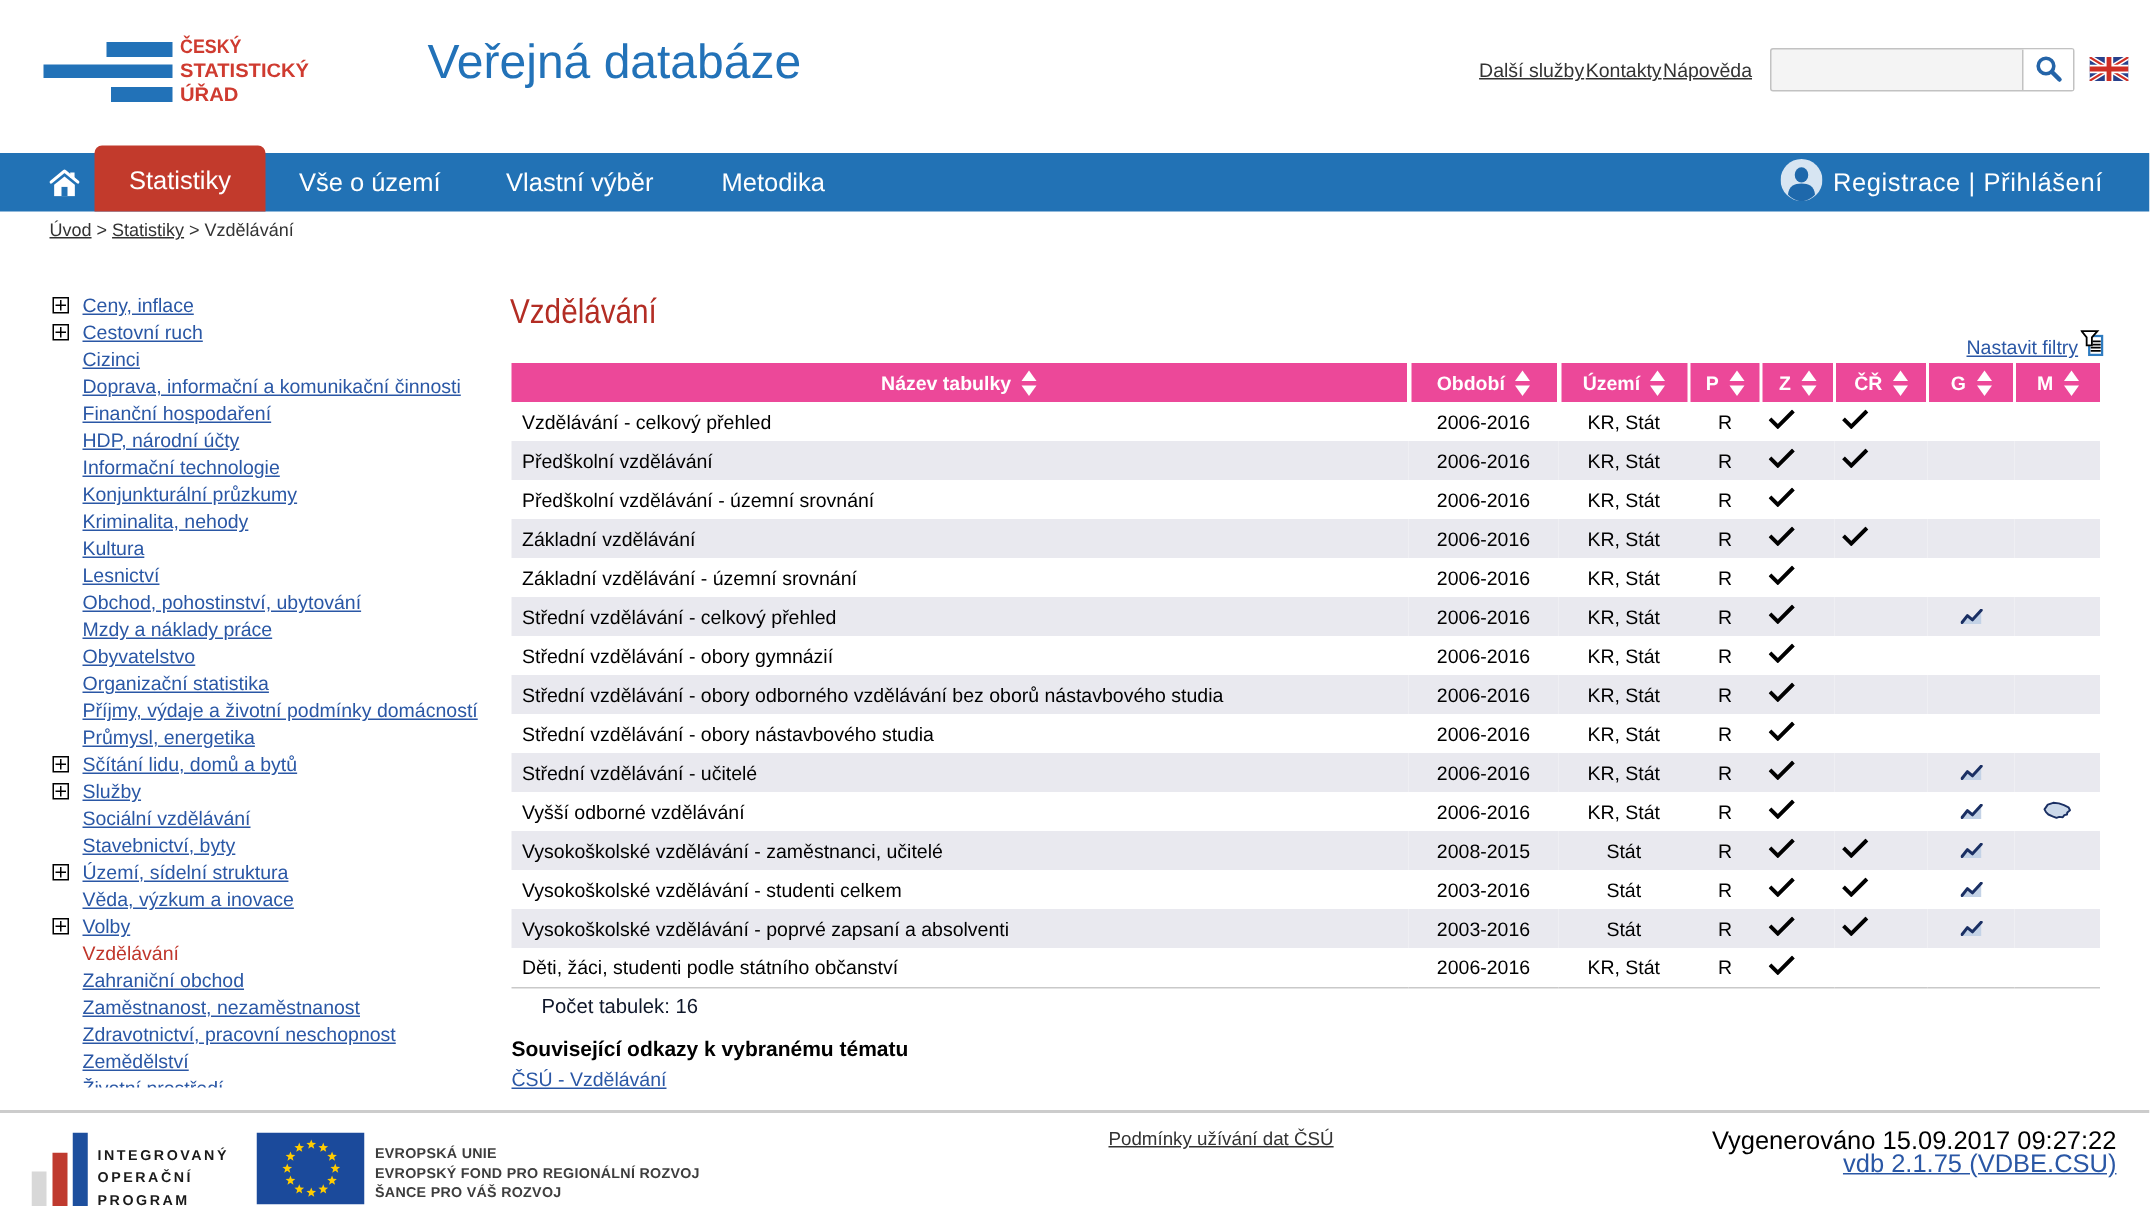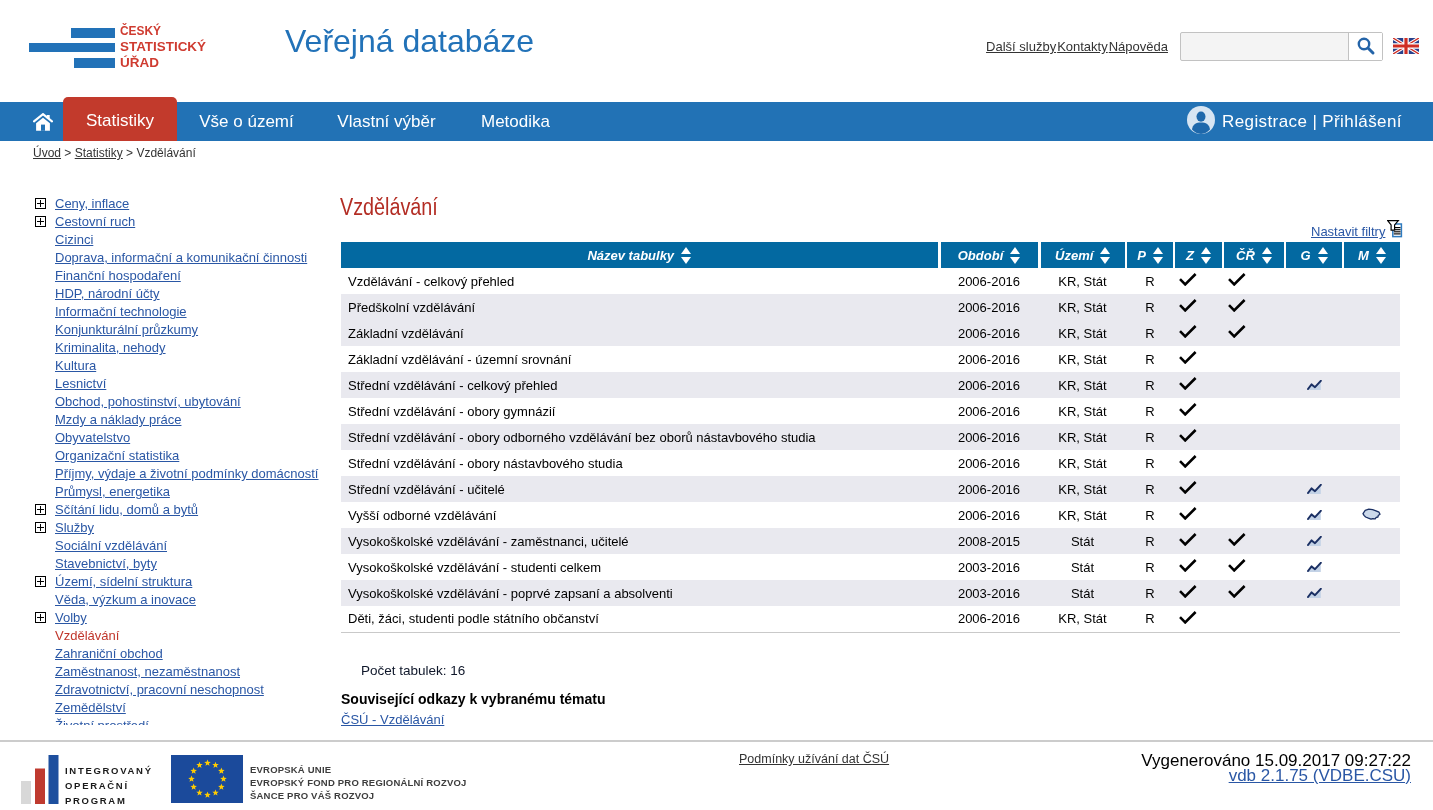--- a/index.html
+++ b/index.html
@@ -40,21 +40,21 @@
 #side .plus:after { content:""; position:absolute; left:4px; top:1px; width:1px; height:7px; background:#000; }
 #side .cur { color:#c0362b; }
 
 
 #h2v { position:absolute; left:340px; top:194px; font-size:23px; color:#b32d24; font-weight:400; }
 #h2v span { display:inline-block; transform:scaleX(0.86); transform-origin:0 0; }
 #setfil { position:absolute; left:1311px; top:224px; font-size:13px; }
 #setfil a { color:#2a57a5; }
 
 #tbl { position:absolute; left:341px; top:242px; border-collapse:collapse; table-layout:fixed; }
-#tbl th { background:#0369a1; color:#fff; font-size:13px; font-weight:bold; height:26px; padding:0; text-align:center; vertical-align:middle;font-style:italic; }
+#tbl th { background:#ec4899; color:#fff; font-size:13px; font-weight:bold; height:26px; padding:0; text-align:center; vertical-align:middle; }
 #tbl th.sp { border-right:3px solid #fff; }
 #tbl th.sp2 { border-right:2px solid #fff; }
 #tbl td { height:26px; font-size:13px; color:#000; padding:0; vertical-align:middle; }
 #tbl td.nm { padding-left:7px; }
 #tbl tr.g td { background:#e9e9ef; }
 #tbl td.c { text-align:center; }
 #tbl td.chk { padding-left:5px; }
 #tbl tr.last td { border-bottom:1px solid #c9c9c9; }
 .arrs { display:inline-block; vertical-align:middle; margin-left:7px; }
 .arrs .u { width:0; height:0; border-left:5px solid transparent; border-right:5px solid transparent; border-bottom:7px solid #fff; margin-bottom:3px; }
@@ -220,20 +220,32 @@
         <td class="c">R</td>
         <td class="chk"><svg width="18" height="13" viewBox="0 0 18 13">
             <path d="M1 6.2 L6.2 11.4 L16.6 1" stroke="#000" stroke-width="2.6" fill="none"></path>
           </svg></td>
         <td class="chk"><svg width="18" height="13" viewBox="0 0 18 13">
             <path d="M1 6.2 L6.2 11.4 L16.6 1" stroke="#000" stroke-width="2.6" fill="none"></path>
           </svg></td>
         <td class="c"></td>
         <td class="c"></td>
       </tr>
+      <tr>
+        <td class="nm">Předškolní vzdělávání - územní srovnání</td>
+        <td class="c">2006-2016</td>
+        <td class="c">KR, Stát</td>
+        <td class="c">R</td>
+        <td class="chk"><svg width="18" height="13" viewBox="0 0 18 13">
+            <path d="M1 6.2 L6.2 11.4 L16.6 1" stroke="#000" stroke-width="2.6" fill="none"></path>
+          </svg></td>
+        <td class="chk"></td>
+        <td class="c"></td>
+        <td class="c"></td>
+      </tr>
       <tr class="g">
         <td class="nm">Základní vzdělávání</td>
         <td class="c">2006-2016</td>
         <td class="c">KR, Stát</td>
         <td class="c">R</td>
         <td class="chk"><svg width="18" height="13" viewBox="0 0 18 13">
             <path d="M1 6.2 L6.2 11.4 L16.6 1" stroke="#000" stroke-width="2.6" fill="none"></path>
           </svg></td>
         <td class="chk"><svg width="18" height="13" viewBox="0 0 18 13">
             <path d="M1 6.2 L6.2 11.4 L16.6 1" stroke="#000" stroke-width="2.6" fill="none"></path>

